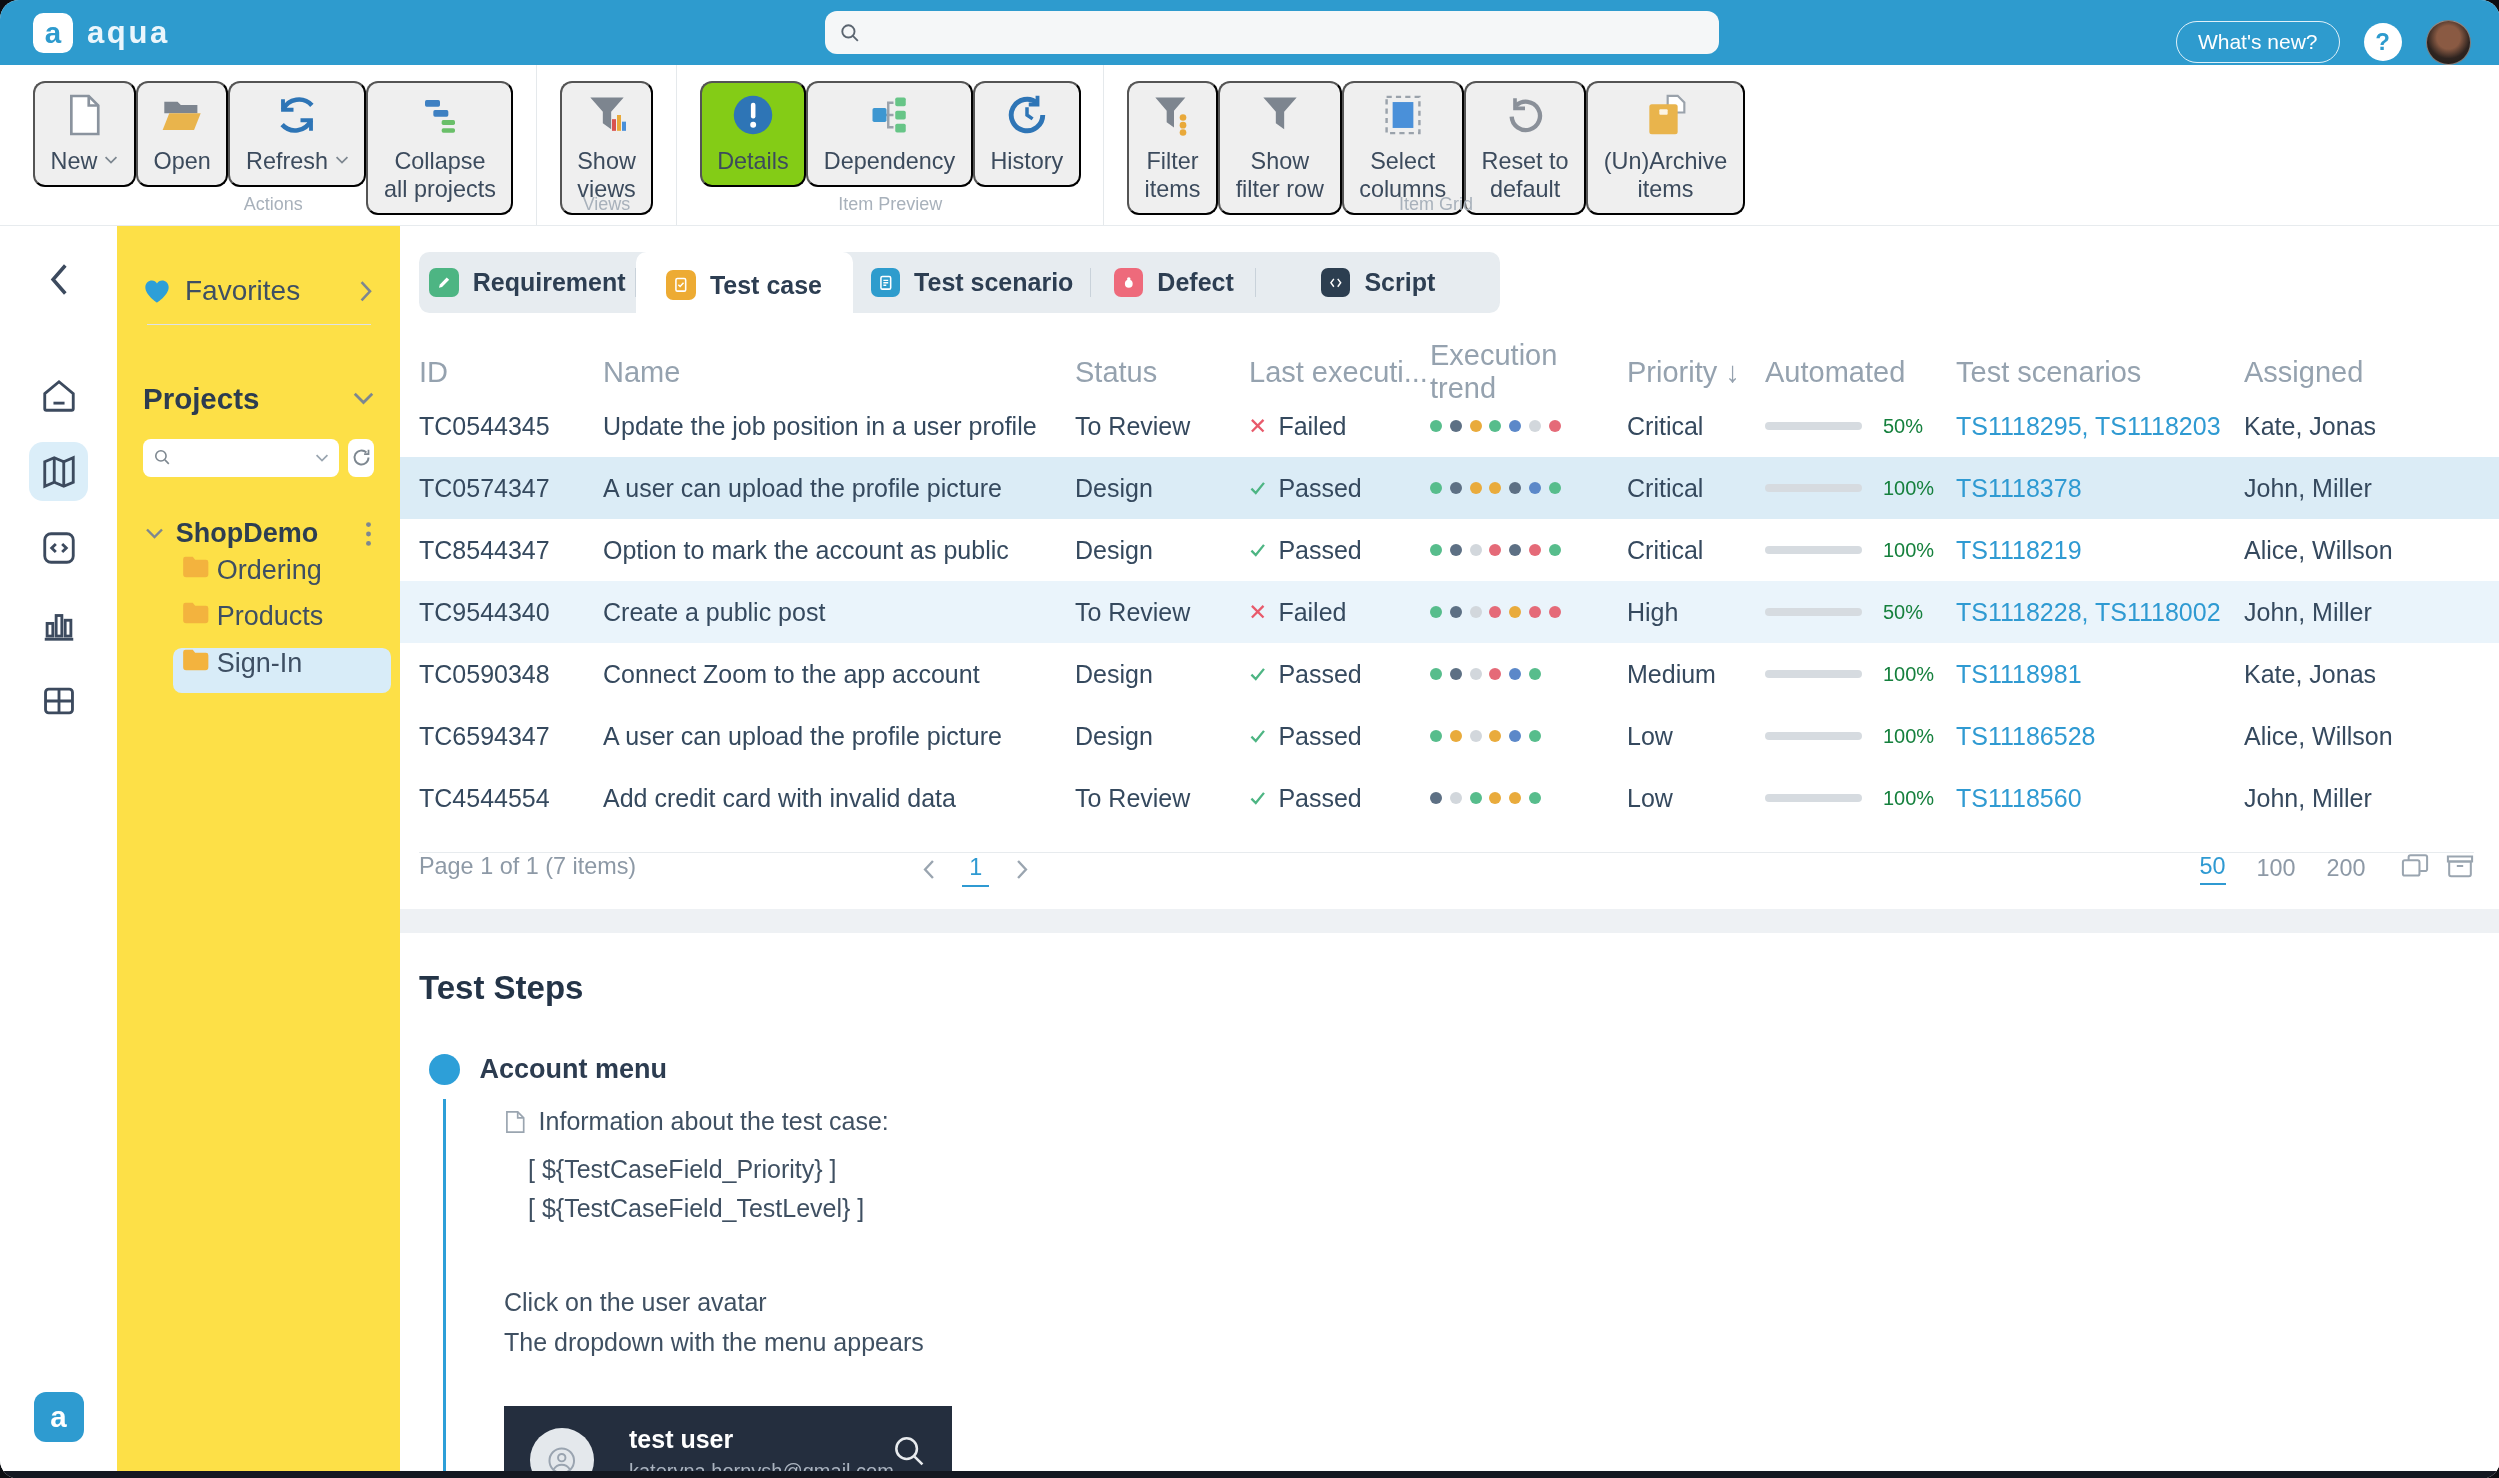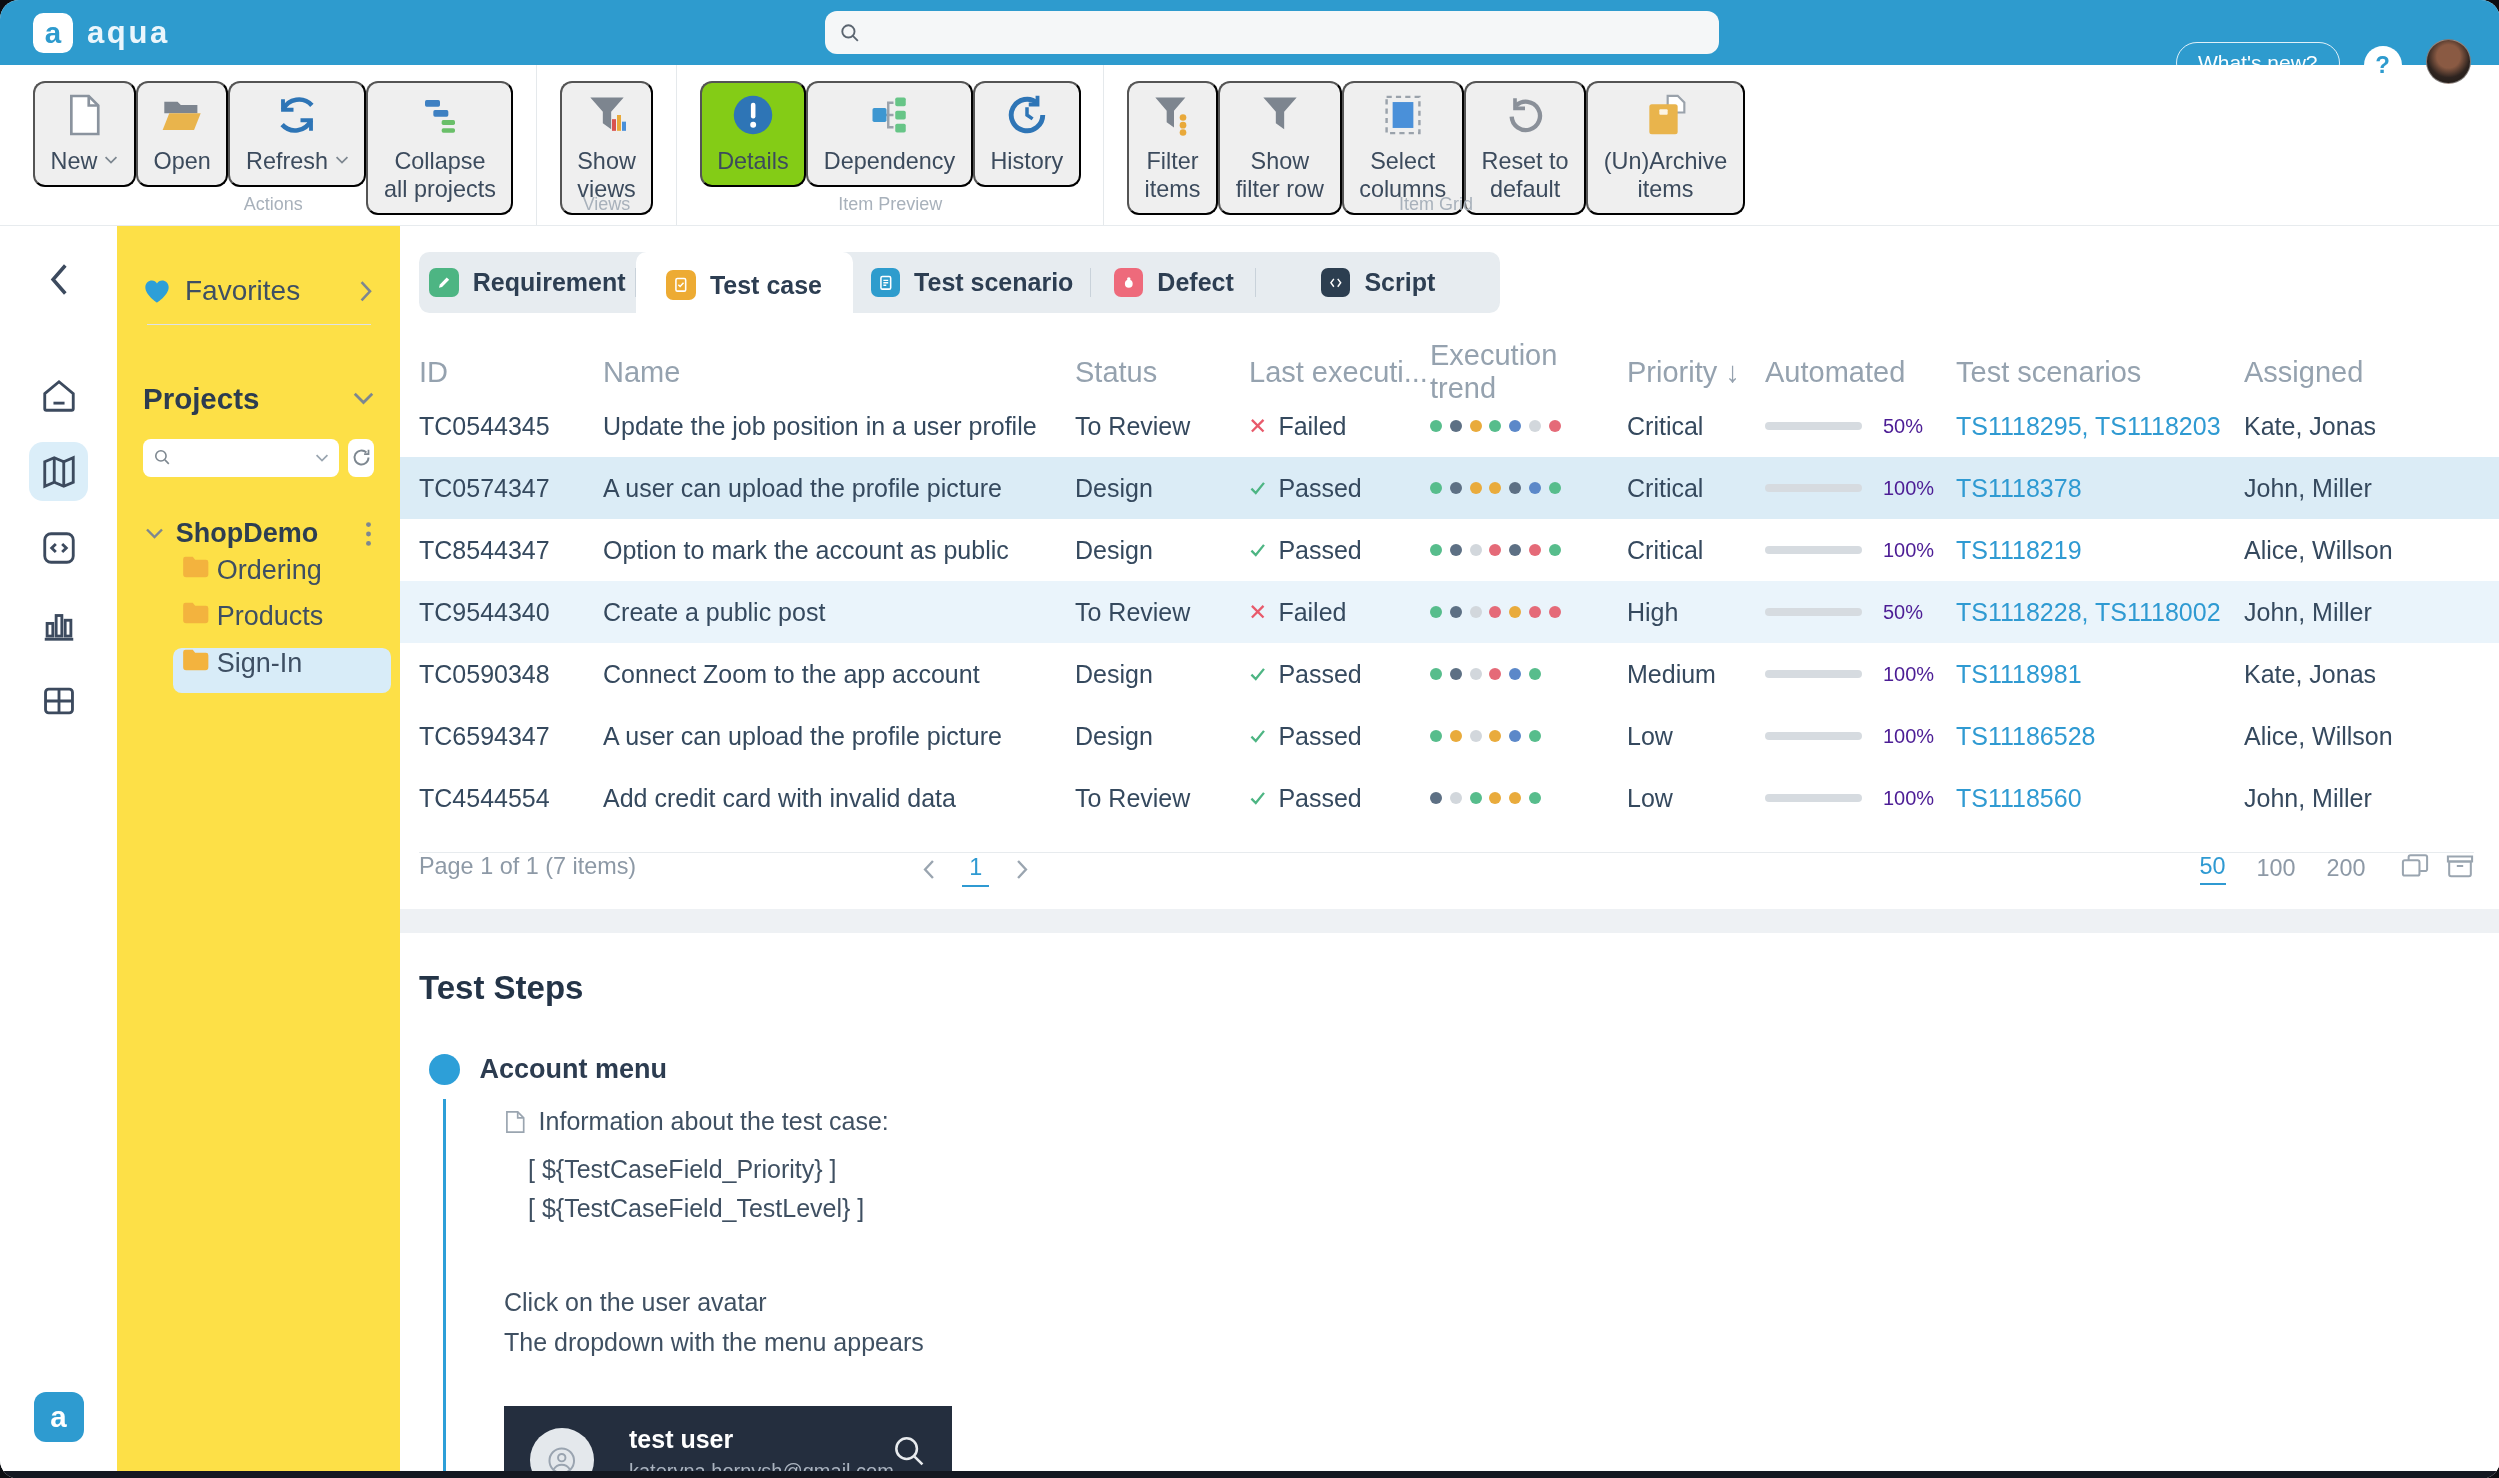--- a/index.html
+++ b/index.html
@@ -8,21 +8,21 @@
   .window{width:2500px;height:1479px;border-radius:19px;overflow:hidden;display:flex;flex-direction:column;background:#fff}
 
   
   .topbar{height:65px;background:#2e9bce;position:relative;flex:none;display:flex;align-items:center}
   .brand{display:flex;align-items:center;gap:14px;margin-left:33px}
   .logo-badge{width:40px;height:40px;background:#fff;border-radius:10.4px;display:flex;align-items:center;justify-content:center}
   .logo-badge span{color:#2e9bce;font-size:29.5px;font-weight:bold}
   .wordmark{color:#eaf6fc;font-size:31px;letter-spacing:2.6px;font-weight:600}
   .tsearch{position:absolute;left:825px;top:11.3px;width:894px;height:43px;background:#f5f7f8;border-radius:12px;display:flex;align-items:center;padding-left:14px;gap:10.4px}
   .tsearch input{border:none;outline:none;background:transparent;font-size:22.6px;color:#3c4b5d;width:816px}
-  .top-right{position:absolute;right:29.5px;top:0;height:84px;display:flex;align-items:flex-end;gap:24px}
+  .top-right{position:absolute;right:29.5px;top:0;height:84px;display:flex;align-items:center;gap:24px}
   .pill{border:1.7px solid rgba(255,255,255,.85);border-radius:867px;color:#fff;font-size:21px;padding:7.8px 21px;background:transparent}
   .help-btn{width:38px;height:38px;border-radius:50%;background:#fff;color:#2e9bce;font-size:24px;font-weight:bold;display:flex;align-items:center;justify-content:center}
   .avatar{width:45px;height:45px;border-radius:50%;background:radial-gradient(circle at 50% 38%,#8a5a43 0 34%,#2e2420 62%,#1c1714 100%);border:1.7px solid rgba(255,255,255,.4)}
 
   
   .ribbon{height:161px;background:#fff;border-bottom:0.9px solid #e7ebee;display:flex;flex:none;padding-left:10.4px}
   .rgroup{position:relative;display:flex;align-items:flex-start;padding:15.6px 22.6px 0 22.6px;border-right:0.9px solid #e5e9ec}
   .rgroup:last-child{border-right:none}
   .caption{position:absolute;bottom:10.4px;left:0;right:0;text-align:center;font-size:18px;color:#a8b1bb}
   .rb{display:flex;flex-direction:column;align-items:center;gap:8.7px;padding:10.4px 15.6px;border-radius:12px;min-width:83px}
@@ -73,21 +73,21 @@
   .trow.sel2{background:#eaf4fb}
   .cell-exec{display:flex;align-items:center;gap:12px}
   .exec-ico .i-pass,.exec-ico .i-fail{display:none}
   .exec-ico.pass .i-pass{display:block}
   .exec-ico.fail .i-fail{display:block}
   .dots{display:flex;align-items:center}
   .dot{width:12px;height:12px;border-radius:50%;margin-right:7.8px;flex:none}
   .cell-auto{display:flex;align-items:center;gap:21px}
   .bar{width:97px;height:7.8px;border-radius:4.3px;background:#d6dbe0;overflow:hidden}
   .fill{height:100%;background:#2e9bd6;border-radius:4.3px}
-  .pct{font-size:20px;color:#4c1d95}
+  .pct{font-size:20px;color:#15803d}
   .link{color:#2f9ad2}
 
   
   .pager{margin-top:22.6px;border-top:1.7px solid #e7ebee;height:57px;display:flex;align-items:flex-start;color:#8d99a6;font-size:23.4px;flex:none}
   .pager .nums{display:flex;align-items:center;gap:26px;margin-left:286px}
   .pgnum{color:#2f9ad2;border-bottom:2.6px solid #2f9ad2;padding:1.7px 7px 3.5px 7px}
   .pager .flex1{flex:1}
   .sizes{display:flex;align-items:center;gap:31px;margin-right:35px}
   .size.on{color:#2f9ad2;border-bottom:2.6px solid #2f9ad2;padding-bottom:3.5px}
   .pager-icons{display:flex;align-items:center;gap:17.4px}

